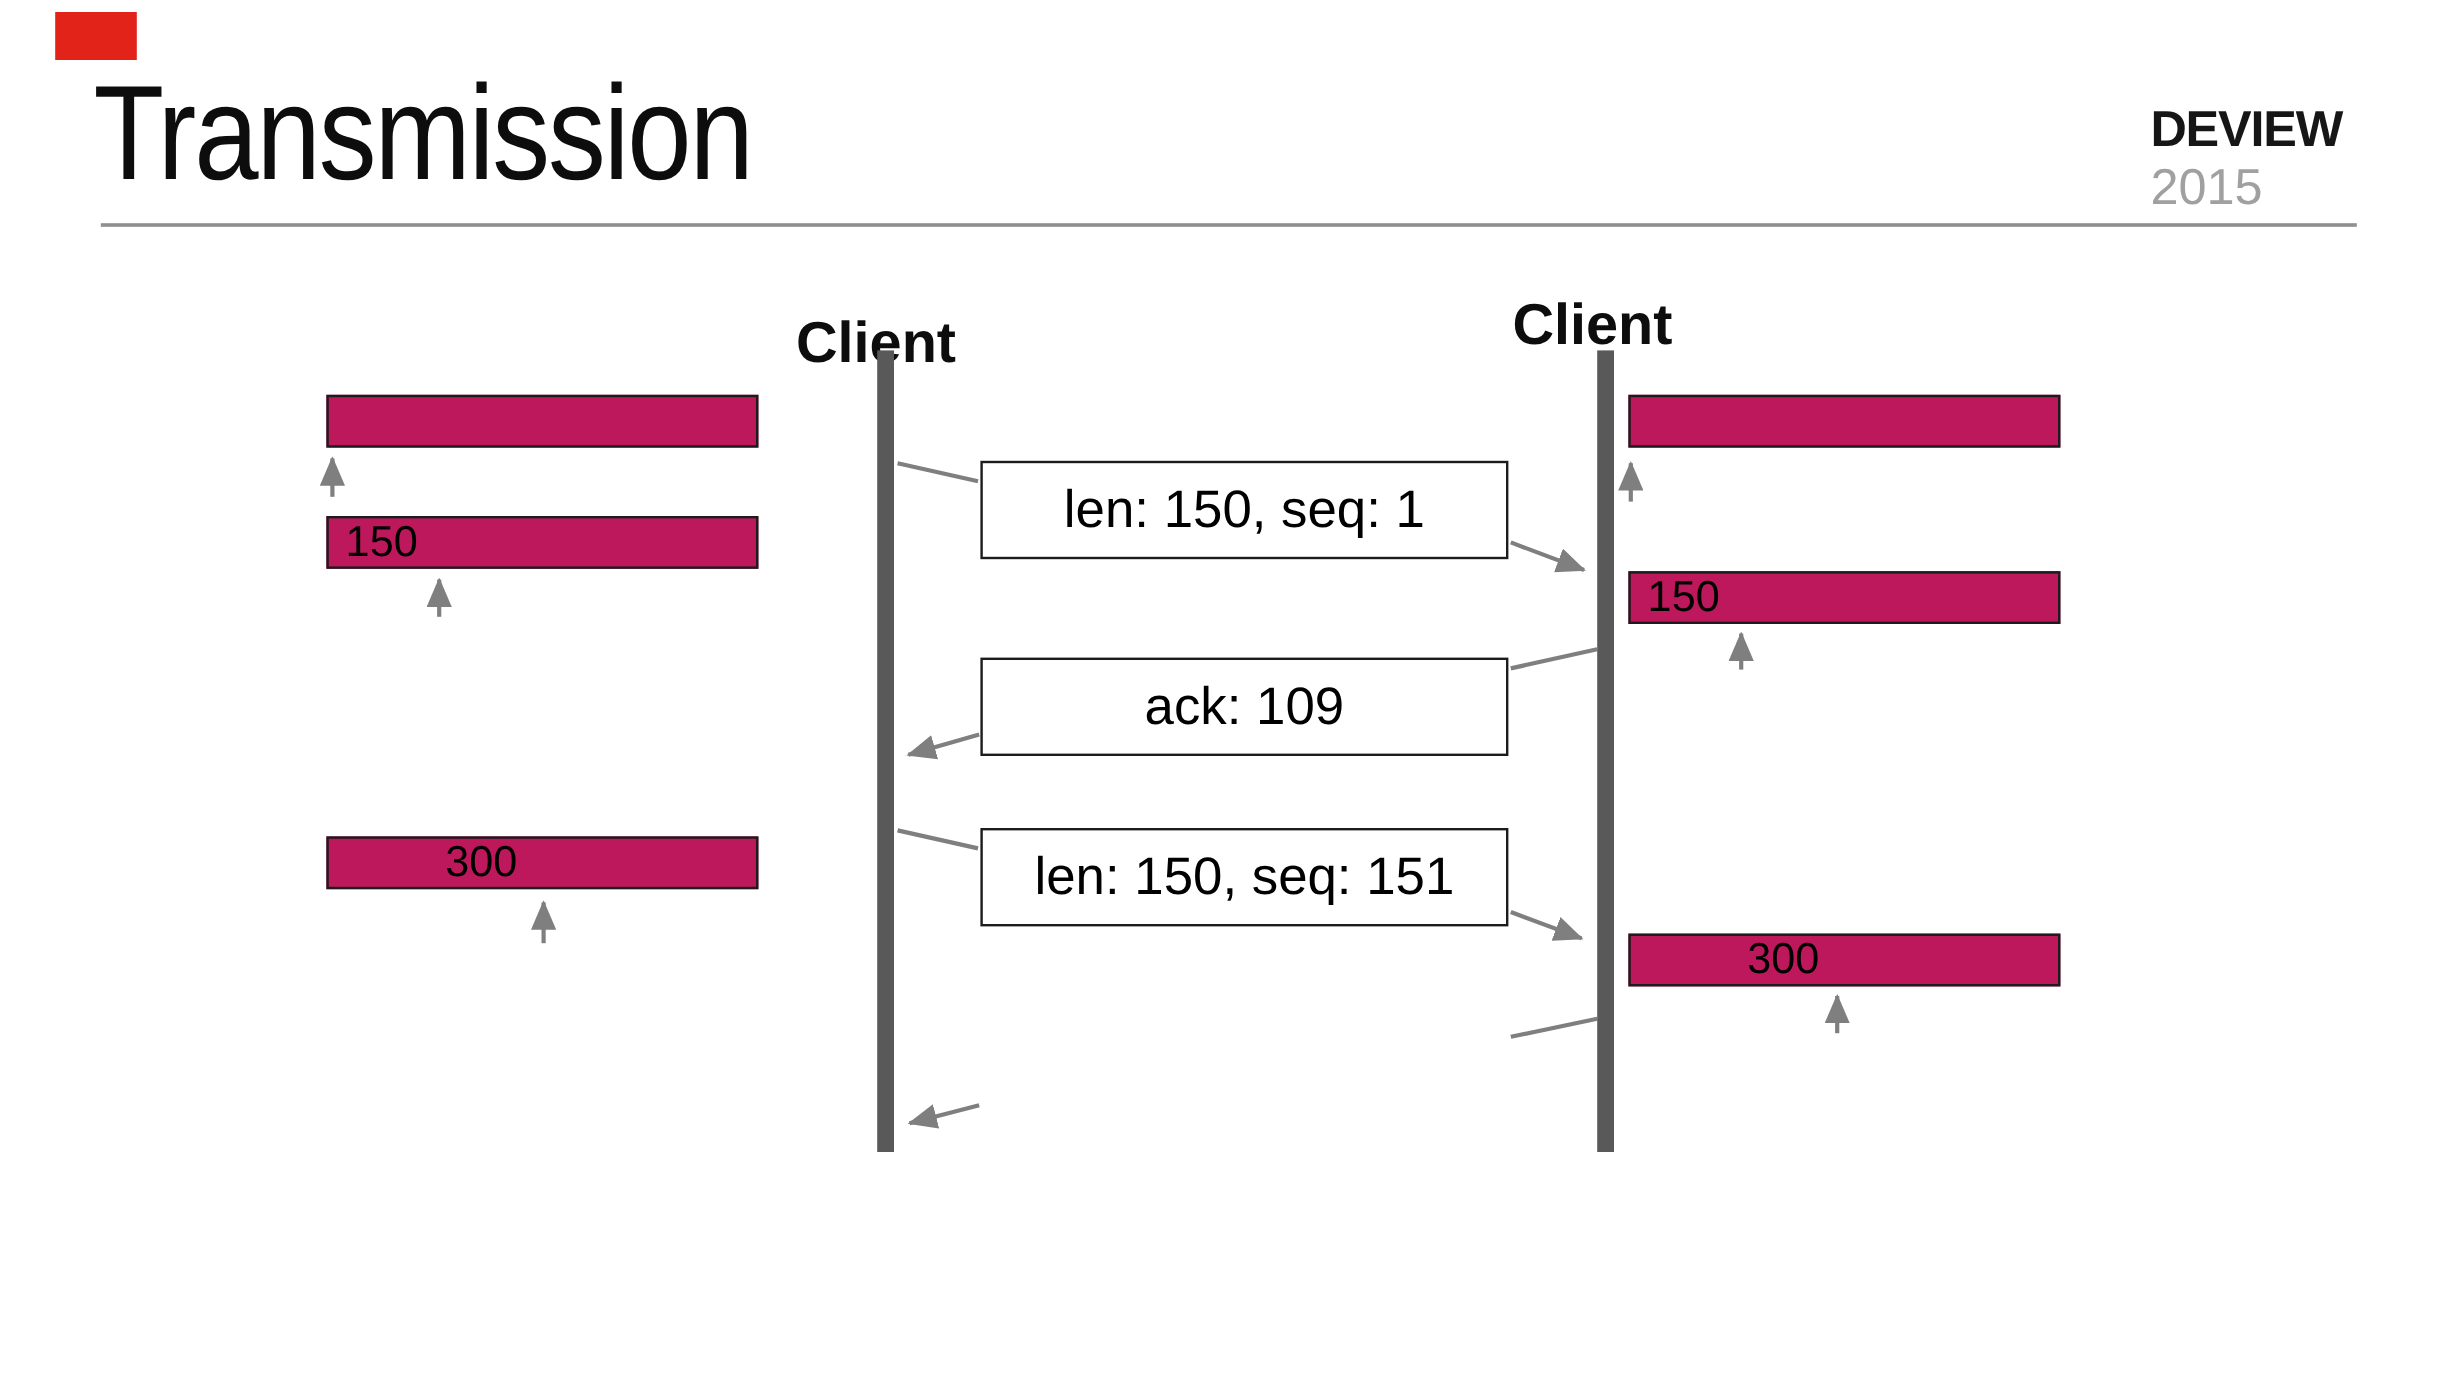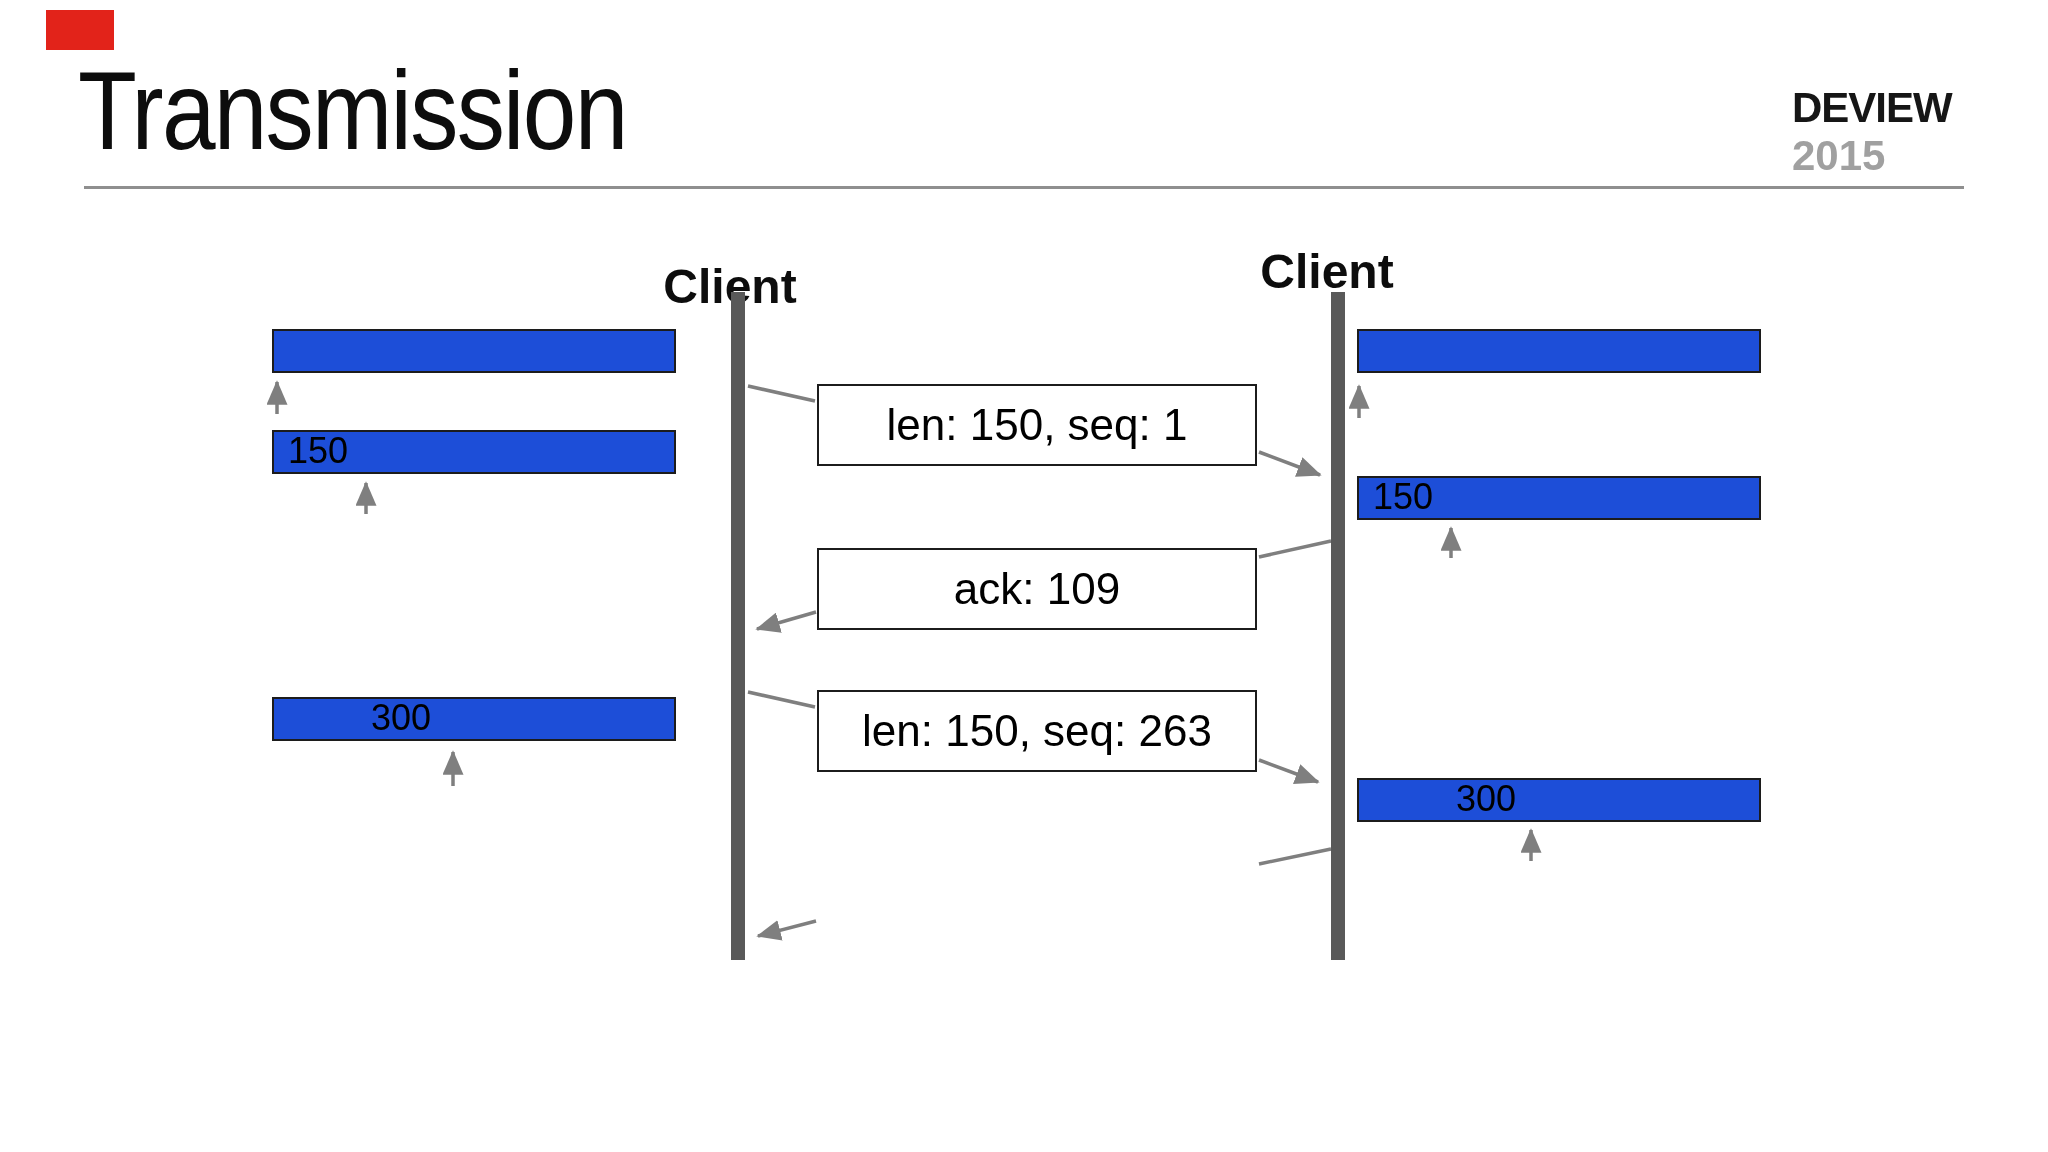--- a/index.html
+++ b/index.html
@@ -8,33 +8,33 @@
     font-family:"Liberation Sans", sans-serif;color:#111;
   }
   .accent-bar{position:absolute;left:46px;top:10px;width:68px;height:40px;background:#e2231a;}
   .page-title{
     position:absolute;left:78px;top:55px;margin:0;
     font-size:112px;font-weight:400;line-height:1;letter-spacing:-2px;color:#0d0d0d;
     transform:scaleX(.86);transform-origin:left top;white-space:nowrap;
   }
   .logo{position:absolute;left:1792px;top:67px;line-height:1;margin-top:20px;}
   .logo-brand{font-size:42px;font-weight:700;letter-spacing:-1px;color:#161616;}
-  .logo-year{font-size:42px;font-weight:700;color:#a0a0a0;margin-top:6px;}
+  .logo-year{font-size:42px;font-weight:400;color:#a0a0a0;margin-top:6px;}
   .divider{position:absolute;left:84px;top:186px;width:1880px;height:3px;background:#8f8f8f;}
 
   .actor-label{position:absolute;top:244px;width:180px;text-align:center;
     font-size:48px;font-weight:700;color:#0d0d0d;}
   .actor-label.client{left:640px;margin-top:15px;}
   .actor-label.server{left:1237px;}
 
   .lifeline{position:absolute;top:292px;width:14px;height:668px;background:#595959;}
   .lifeline.client{left:731px;}
   .lifeline.server{left:1331px;}
 
-  .buffer{position:absolute;width:404px;height:44px;background:#1d4ed8;
+  .buffer{position:absolute;width:360px;height:44px;background:#be185d;
     border:2px solid #1c1c1c;box-sizing:border-box;
     font-size:36px;color:#000;line-height:38px;white-space:nowrap;}
   .buffer .pad14{padding-left:14px;}
   .buffer .pad58{padding-left:58px;margin-left:39px;}
   .lbuf{left:272px;}
   .rbuf{left:1357px;}
   .buf-l-a{top:329px;}
   .buf-l-b{top:430px;}
   .buf-l-c{top:697px;}
   .buf-r-a{top:329px;}
@@ -118,15 +118,15 @@
   </div>
   <div class="buffer rbuf buf-r-b">
     <span class="pad14">150</span>
   </div>
   <div class="buffer rbuf buf-r-c">
     <span class="pad58">300</span>
   </div>
 
   <div class="msgbox msg1">len: 150, seq: 1</div>
   <div class="msgbox msg2">ack: 109</div>
-  <div class="msgbox msg3">len: 150, seq: 263</div>
+  <div class="msgbox msg3">len: 150, seq: 151</div>
 
 </div>
 
 </body></html>

